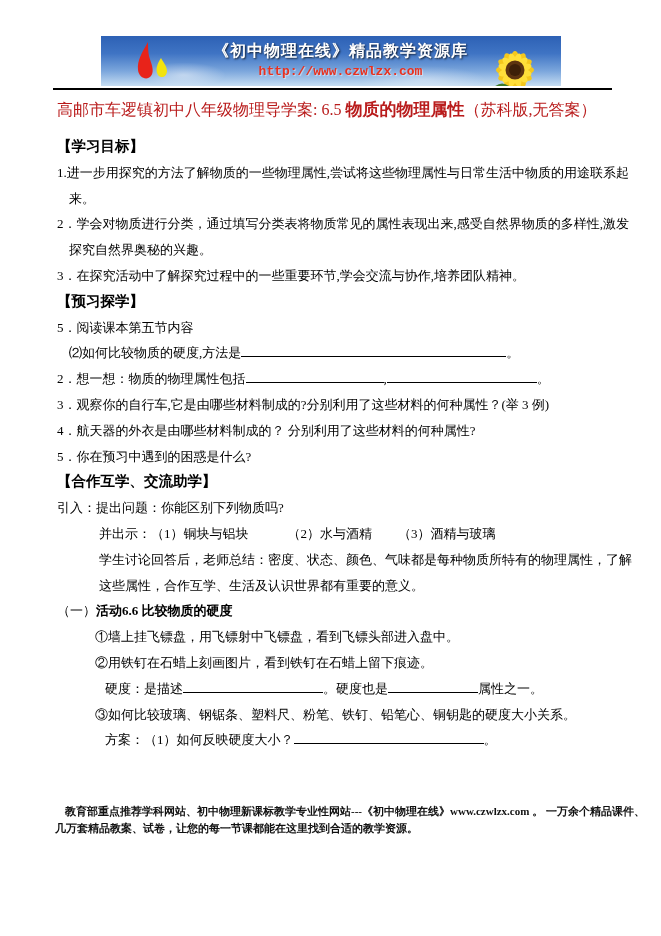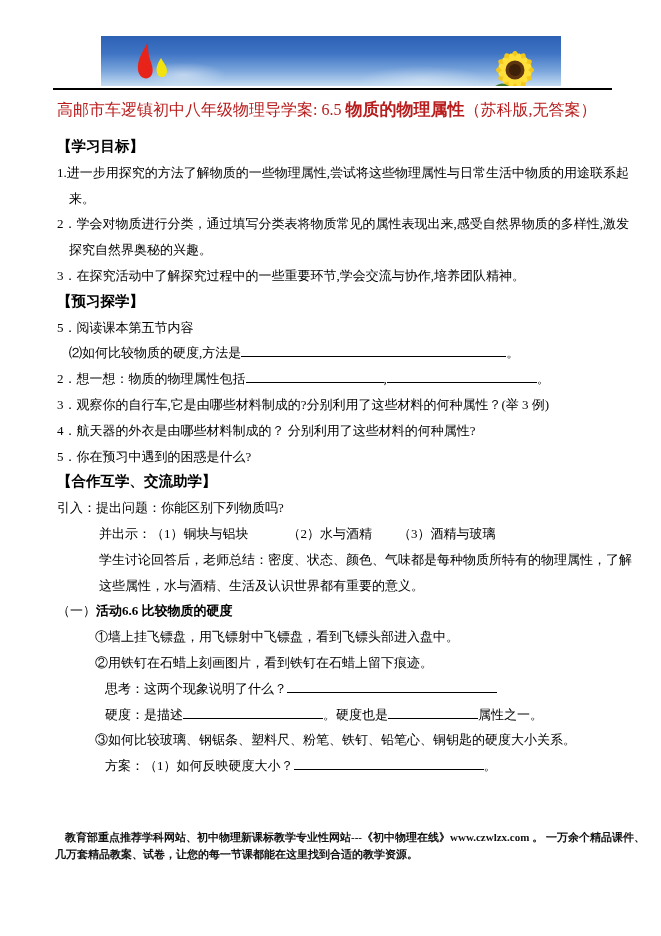--- a/index.html
+++ b/index.html
@@ -65,20 +65,24 @@
 
 <div class="page">
 
   <div class="banner">
     <div class="banner-logo">
       <svg width="50" height="42" viewBox="0 0 50 42">
         <path d="M19 1 C13 12 8 19 9 29 C10 37 18 40 22 35 C26 30 22 22 20 15 C19 10 19 6 19 1 Z" style="fill: rgb(232, 35, 26);"></path>
         <path d="M32 17 C28 23 26 29 29 34 C32 38 38 36 38 30 C38 25 34 21 32 17 Z" style="fill: rgb(242, 227, 14);"></path>
       </svg>
     </div>
+    <div class="banner-text">
+      <div class="banner-title">《初中物理在线》精品教学资源库</div>
+      <div class="banner-url">http://www.czwlzx.com</div>
+    </div>
     <div class="banner-sunflower">
       <svg width="58" height="50" viewBox="0 0 58 50">
         <g transform="translate(30,28)">
           <g fill="#f4c71c">
             <ellipse rx="6" ry="19" transform="rotate(0)"></ellipse>
             <ellipse rx="6" ry="19" transform="rotate(30)"></ellipse>
             <ellipse rx="6" ry="19" transform="rotate(60)"></ellipse>
             <ellipse rx="6" ry="19" transform="rotate(90)"></ellipse>
             <ellipse rx="6" ry="19" transform="rotate(120)"></ellipse>
             <ellipse rx="6" ry="19" transform="rotate(150)"></ellipse>
@@ -127,32 +131,29 @@
     </div>
 
     <div class="line">3．观察你的自行车,它是由哪些材料制成的?分别利用了这些材料的何种属性？(举 3 例)</div>
     <div class="line">4．航天器的外衣是由哪些材料制成的？ 分别利用了这些材料的何种属性?</div>
     <div class="line">5．你在预习中遇到的困惑是什么?</div>
 
     <div class="line h">【合作互学、交流助学】</div>
     <div class="line">引入：提出问题：你能区别下列物质吗?</div>
     <div class="line ind-c">并出示：（1）铜块与铝块　　　（2）水与酒精　　（3）酒精与玻璃</div>
     <div class="line ind-c">学生讨论回答后，老师总结：密度、状态、颜色、气味都是每种物质所特有的物理属性，了解</div>
-    <div class="line ind-c">这些属性，水与酒精、生活及认识世界都有重要的意义。</div>
+    <div class="line ind-c">这些属性，合作互学、生活及认识世界都有重要的意义。</div>
 
     <div class="line">
       <span>（一）</span><span class="bold">活动6.6 比较物质的硬度</span>
     </div>
 
     <div class="line ind-b">①墙上挂飞镖盘，用飞镖射中飞镖盘，看到飞镖头部进入盘中。</div>
     <div class="line ind-b">②用铁钉在石蜡上刻画图片，看到铁钉在石蜡上留下痕迹。</div>
 
-    <div class="line ind-d">
-      <span>思考：这两个现象说明了什么？</span><span class="blank" style="width:210px"></span>
-    </div>
 
     <div class="line ind-d">
       <span>硬度：是描述</span><span class="blank" style="width:140px"></span><span>。硬度也是</span><span class="blank" style="width:90px"></span><span>属性之一。</span>
     </div>
 
     <div class="line ind-b">③如何比较玻璃、钢锯条、塑料尺、粉笔、铁钉、铅笔心、铜钥匙的硬度大小关系。</div>
 
     <div class="line ind-d">
       <span>方案：（1）如何反映硬度大小？</span><span class="blank" style="width:190px"></span><span>。</span>
     </div>

